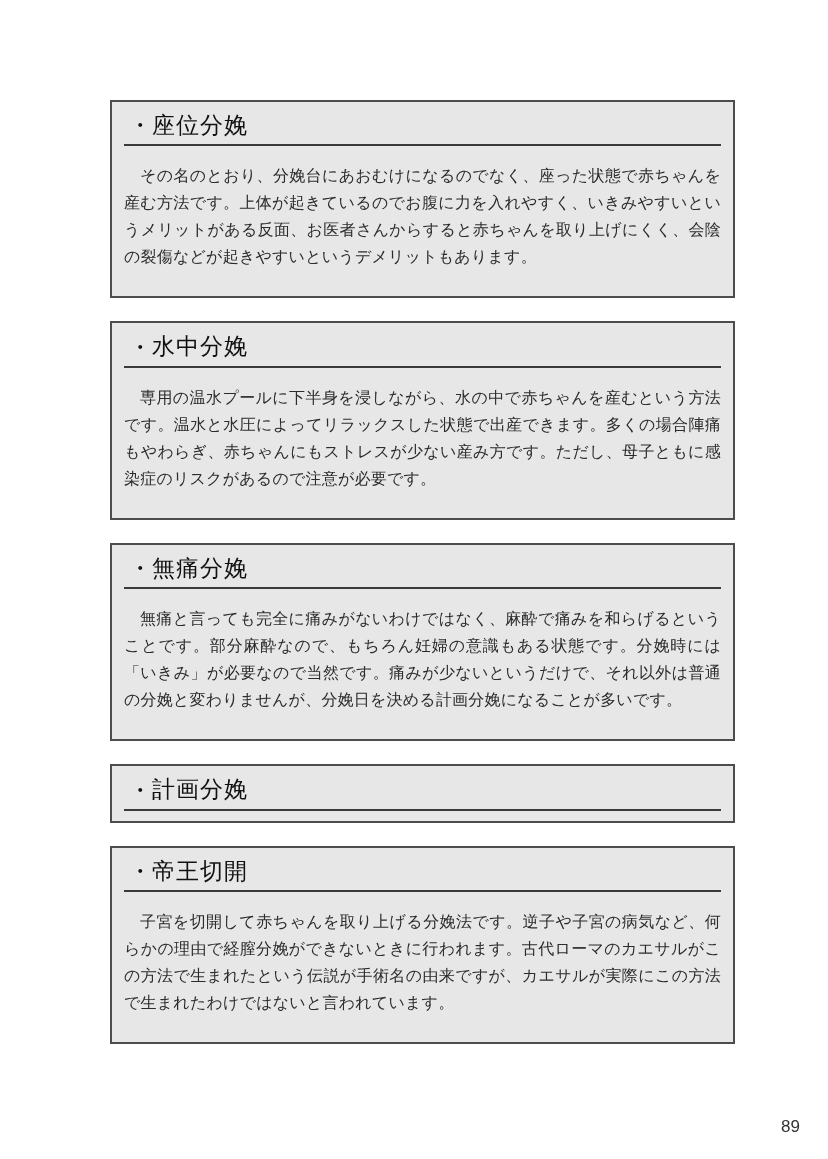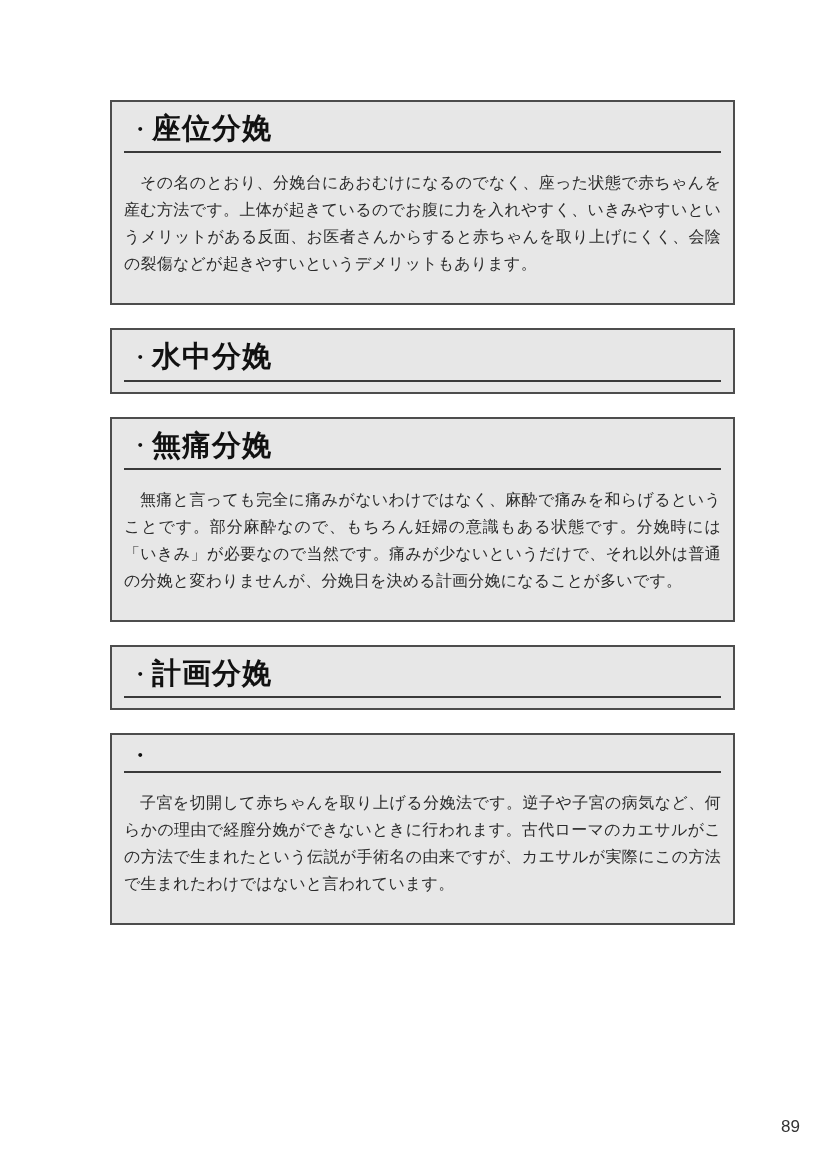--- a/index.html
+++ b/index.html
@@ -35,22 +35,22 @@
     padding-top: 2px;
   }
   .bullet {
     font-size: 20px;
     font-weight: bold;
     color: #111111;
     margin-right: 2px;
     line-height: 1;
   }
   .title {
-    font-size: 29px;
-    font-weight: bold;
+    font-size: 23px;
+    font-weight: normal;
     color: #111111;
     line-height: 1.15;
     letter-spacing: 1px;
   }
   .divider {
     border-bottom: 2px solid #3a3a3a;
     margin-top: 6px;
   }
   .section-body {
     font-size: 16px;
@@ -82,20 +82,21 @@
     <div class="divider"></div>
     <p class="section-body">その名のとおり、分娩台にあおむけになるのでなく、座った状態で赤ちゃんを産む方法です。上体が起きているのでお腹に力を入れやすく、いきみやすいというメリットがある反面、お医者さんからすると赤ちゃんを取り上げにくく、会陰の裂傷などが起きやすいというデメリットもあります。</p>
   </div>
 
   <div class="section-box">
     <div class="section-heading">
       <span class="bullet">・</span>
       <span class="title">水中分娩</span>
     </div>
     <div class="divider"></div>
+    <p class="section-body">専用の温水プールに下半身を浸しながら、水の中で赤ちゃんを産むという方法です。温水と水圧によってリラックスした状態で出産できます。多くの場合陣痛もやわらぎ、赤ちゃんにもストレスが少ない産み方です。ただし、母子ともに感染症のリスクがあるので注意が必要です。</p>
   </div>
 
   <div class="section-box">
     <div class="section-heading">
       <span class="bullet">・</span>
       <span class="title">無痛分娩</span>
     </div>
     <div class="divider"></div>
     <p class="section-body">無痛と言っても完全に痛みがないわけではなく、麻酔で痛みを和らげるということです。部分麻酔なので、もちろん妊婦の意識もある状態です。分娩時には「いきみ」が必要なので当然です。痛みが少ないというだけで、それ以外は普通の分娩と変わりませんが、分娩日を決める計画分娩になることが多いです。</p>
   </div>
@@ -104,20 +105,21 @@
     <div class="section-heading">
       <span class="bullet">・</span>
       <span class="title">計画分娩</span>
     </div>
     <div class="divider"></div>
   </div>
 
   <div class="section-box">
     <div class="section-heading">
       <span class="bullet">・</span>
+      <span class="title">帝王切開</span>
     </div>
     <div class="divider"></div>
     <p class="section-body">子宮を切開して赤ちゃんを取り上げる分娩法です。逆子や子宮の病気など、何らかの理由で経膣分娩ができないときに行われます。古代ローマのカエサルがこの方法で生まれたという伝説が手術名の由来ですが、カエサルが実際にこの方法で生まれたわけではないと言われています。</p>
   </div>
 
 </div>
 
 <div class="page-number">89</div>
 
 </body></html>

